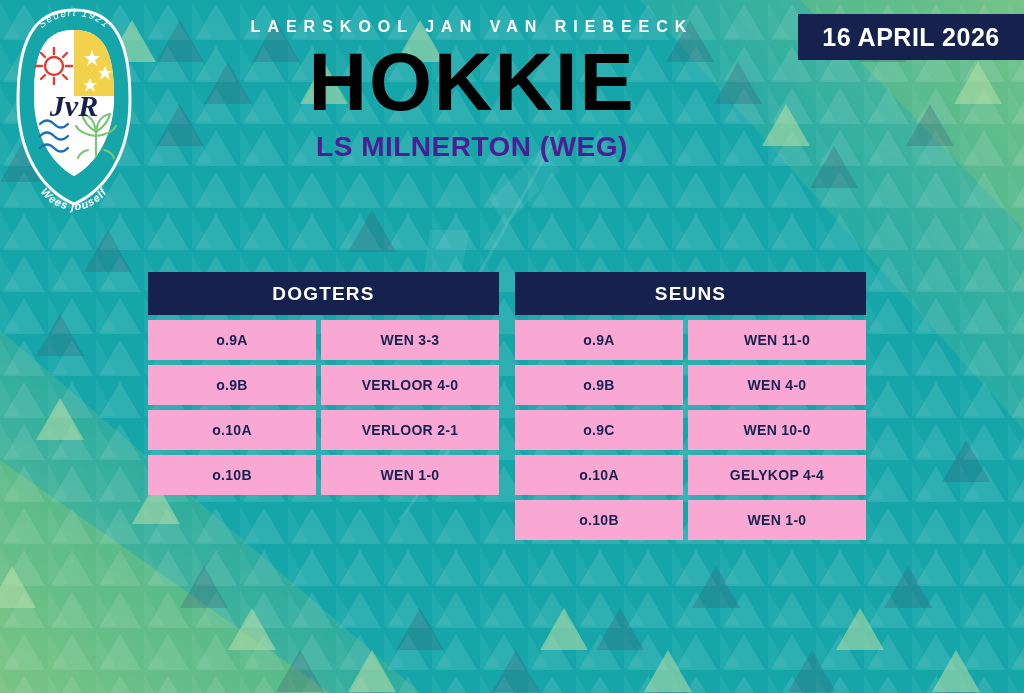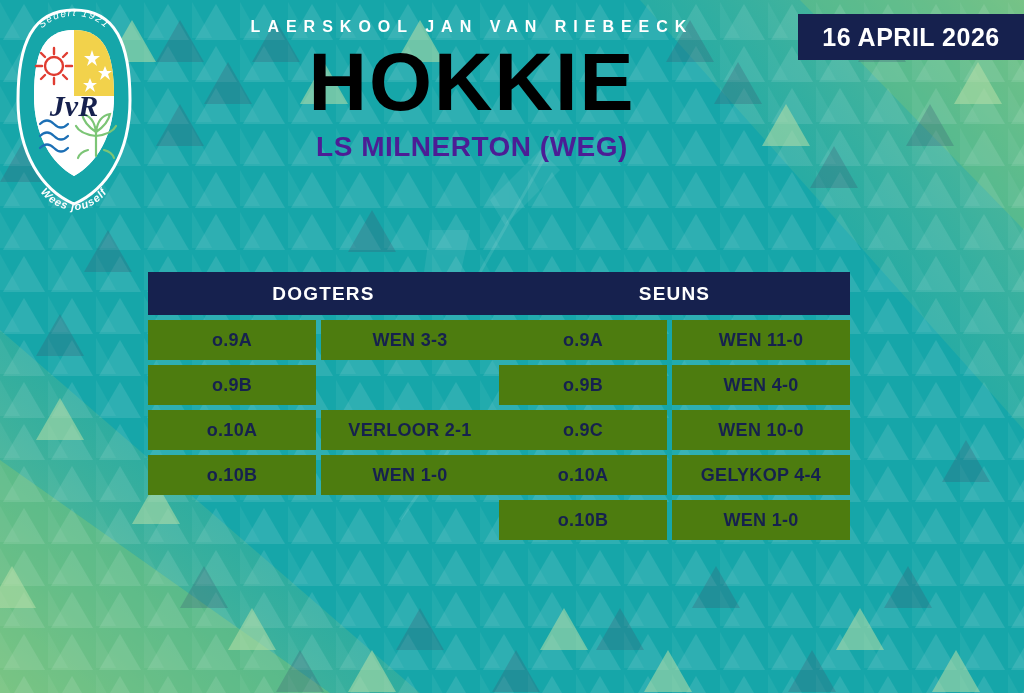--- a/index.html
+++ b/index.html
@@ -87,21 +87,21 @@
     margin-left: 47px;
   }
 
   
   .tables {
     position: absolute;
     left: 148px;
     top: 272px;
     width: 710px;
     display: flex;
-    gap: 0;
+    gap: 16px;
     z-index: 5;
   }
   .tbl {
     width: 351px;
   }
   .tbl-head {
     background: #16214e;
     color: #ffffff;
     height: 43px;
     display: flex;
@@ -110,27 +110,27 @@
     font-size: 19px;
     font-weight: 700;
     letter-spacing: 1.2px;
   }
   .row {
     display: flex;
     gap: 5px;
     margin-top: 5px;
   }
   .cell {
-    background: #4d7c0f;
+    background: #f9a8d4;
     color: #16214e;
     height: 40px;
     display: flex;
     align-items: center;
     justify-content: center;
-    font-size: 18px;
+    font-size: 14px;
     font-weight: 700;
     letter-spacing: 0.3px;
   }
   .cell-team { width: 168px; }
   .cell-result { width: 178px; }
 </style>
 </head>
 <body>
 
 <div class="bg-root">
@@ -288,20 +288,21 @@
 
   <div class="tbl">
     <div class="tbl-head">DOGTERS</div>
 
     <div class="row">
       <div class="cell cell-team">o.9A</div>
       <div class="cell cell-result">WEN 3-3</div>
     </div>
     <div class="row">
       <div class="cell cell-team">o.9B</div>
+      <div class="cell cell-result">VERLOOR 4-0</div>
     </div>
     <div class="row">
       <div class="cell cell-team">o.10A</div>
       <div class="cell cell-result">VERLOOR 2-1</div>
     </div>
     <div class="row">
       <div class="cell cell-team">o.10B</div>
       <div class="cell cell-result">WEN 1-0</div>
     </div>
   </div>

